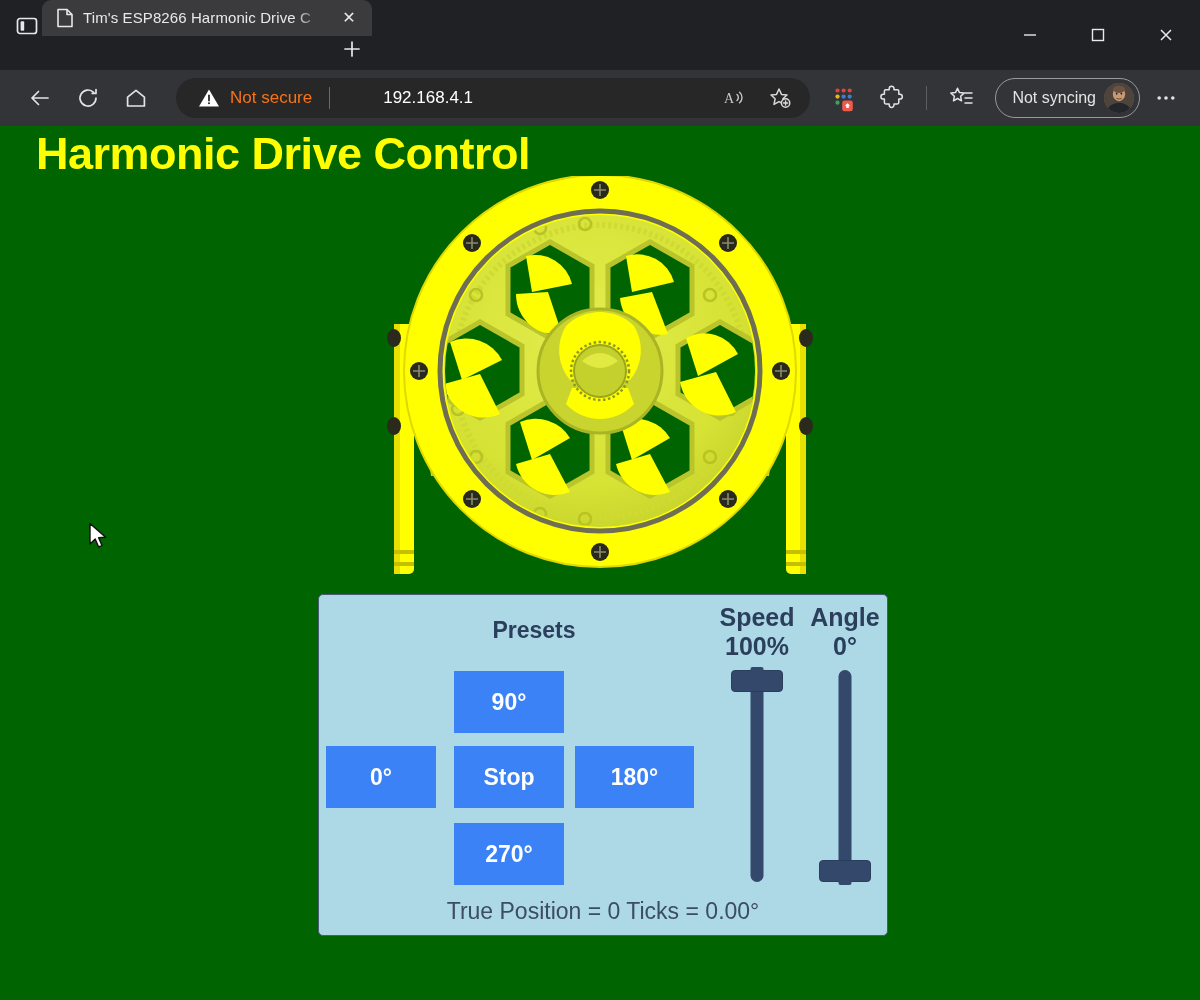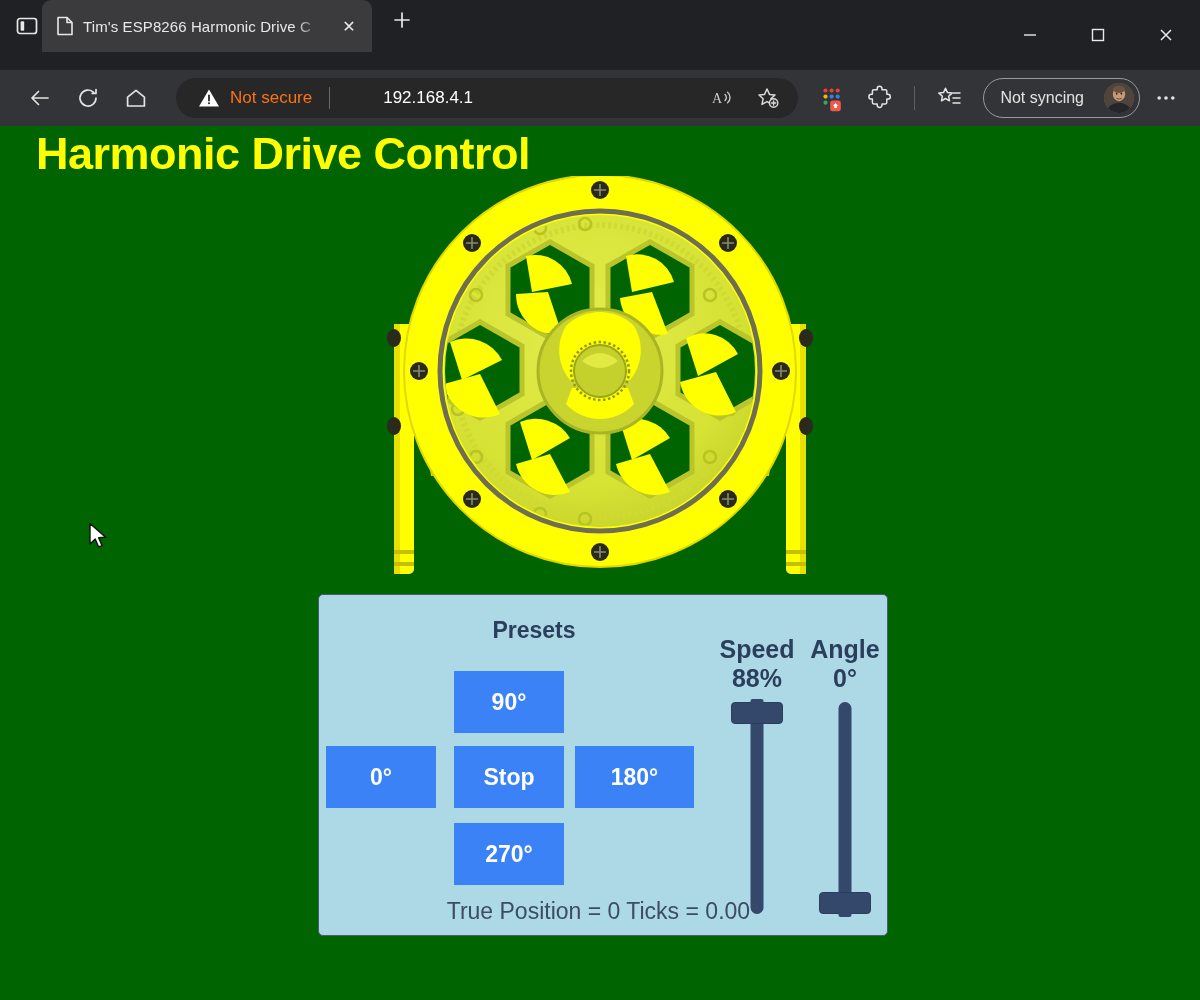--- a/index.html
+++ b/index.html
@@ -15,21 +15,21 @@
 
   .titlebar {
     height:70px; background:#202124; display:flex; align-items:flex-end;
     position:relative;
   }
   .tb-left { display:flex; align-items:center; height:70px; padding-left:12px; }
   .split-icon {
     width:30px; height:30px; display:flex; align-items:center; justify-content:center;
     margin-bottom:18px;
   }
-  .tabstrip { display:flex; height:70px; }
+  .tabstrip { display:flex; align-items:flex-end; height:70px;flex-direction:column; }
   .tab {
     height:52px; background:#3b3b3e; border-radius:9px 9px 0 0;
     display:flex; align-items:center; padding:0 10px 0 14px; gap:9px;
     min-width:330px; position:relative;
   }
   .tab-favicon { width:18px; height:20px; flex:0 0 auto; }
   .tab-title {
     color:#e8e8e8; font-size:15px; white-space:nowrap; overflow:hidden;
     flex:1 1 auto; letter-spacing:0.1px;
     -webkit-mask-image:linear-gradient(to right, #000 86%, transparent 100%);
@@ -65,21 +65,21 @@
     min-width:0;
   }
   .warn-ico { width:22px; height:22px; flex:0 0 auto; margin-right:10px; }
   .notsecure { color:#f97316; font-size:17px; white-space:nowrap; }
   .omni-div { width:1px; height:22px; background:#6a6a6a; margin:0 17px; flex:0 0 auto; }
   .omni-url { color:#ffffff; font-size:17px; white-space:nowrap; flex:1 1 auto;margin-left:36px; }
   .omni-right { display:flex; align-items:center; gap:2px; }
   .tb-sep { width:1px; height:24px; background:#5e5e5e; margin:0 8px; }
   .profile {
     height:40px; border:1px solid #9a9a9a; border-radius:20px; display:flex;
-    align-items:center; gap:20px; padding:0 5px 0 16px; margin-left:8px;
+    align-items:center; gap:8px; padding:0 5px 0 16px; margin-left:8px;
   }
   .profile-label { color:#e3e3e3; font-size:16px; white-space:nowrap; }
   .avatar {
     width:30px; height:30px; border-radius:50%; overflow:hidden; flex:0 0 auto;
     background:#6b5b4d;
   }
 
   
   .viewport {
     position:absolute; left:0; top:126px; width:1200px; height:874px;
@@ -124,21 +124,20 @@
     position:absolute; left:0; right:0; bottom:10px; text-align:center;
     color:#3c4d63; font-size:23px;
   }
 
   .slider-col { position:absolute; top:8px; width:96px; }
   .slider-col.speed { left:390px; }
   .slider-col.angle { left:478px; }
   .slider-title {
     text-align:center; color:#2b3f5c; font-size:25px; font-weight:bold;
     line-height:1.16;
-    margin-top:32px;
   }
   .slider-val {
     text-align:center; color:#2b3f5c; font-size:25px; font-weight:bold;
     line-height:1.16;
   }
   .slider-track-wrap {
     position:relative; width:96px; height:212px; margin-top:9px;
   }
   .slider-rail {
     position:absolute; left:50%; transform:translateX(-50%);
@@ -438,21 +437,21 @@
         <div class="presets-label">Presets</div>
 
         <button class="btn btn-90">90°</button>
         <button class="btn btn-0">0°</button>
         <button class="btn btn-stop">Stop</button>
         <button class="btn btn-180">180°</button>
         <button class="btn btn-270">270°</button>
 
         <div class="slider-col speed">
           <div class="slider-title">Speed</div>
-          <div class="slider-val">88%</div>
+          <div class="slider-val">100%</div>
           <div class="slider-track-wrap">
             <div class="slider-rail"></div>
             <div class="slider-thumb thumb-top"></div>
           </div>
         </div>
 
         <div class="slider-col angle">
           <div class="slider-title">Angle</div>
           <div class="slider-val">0°</div>
           <div class="slider-track-wrap">

